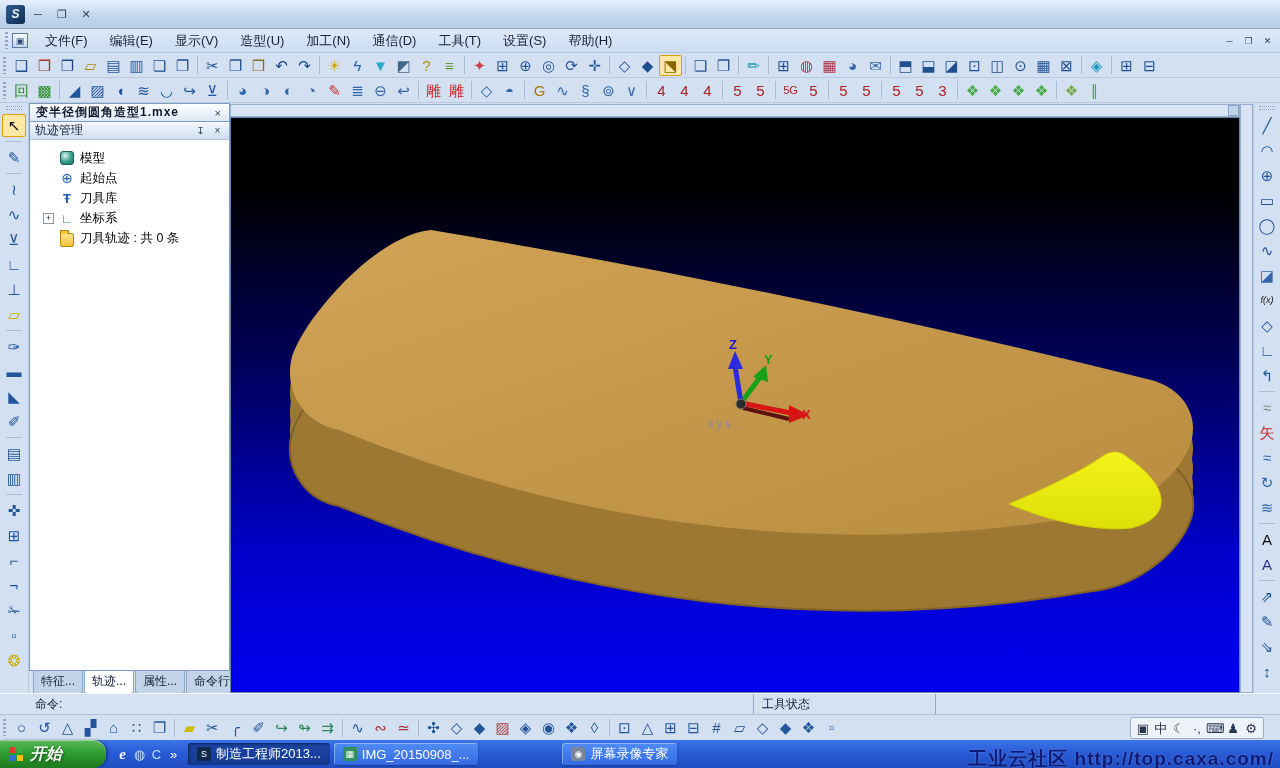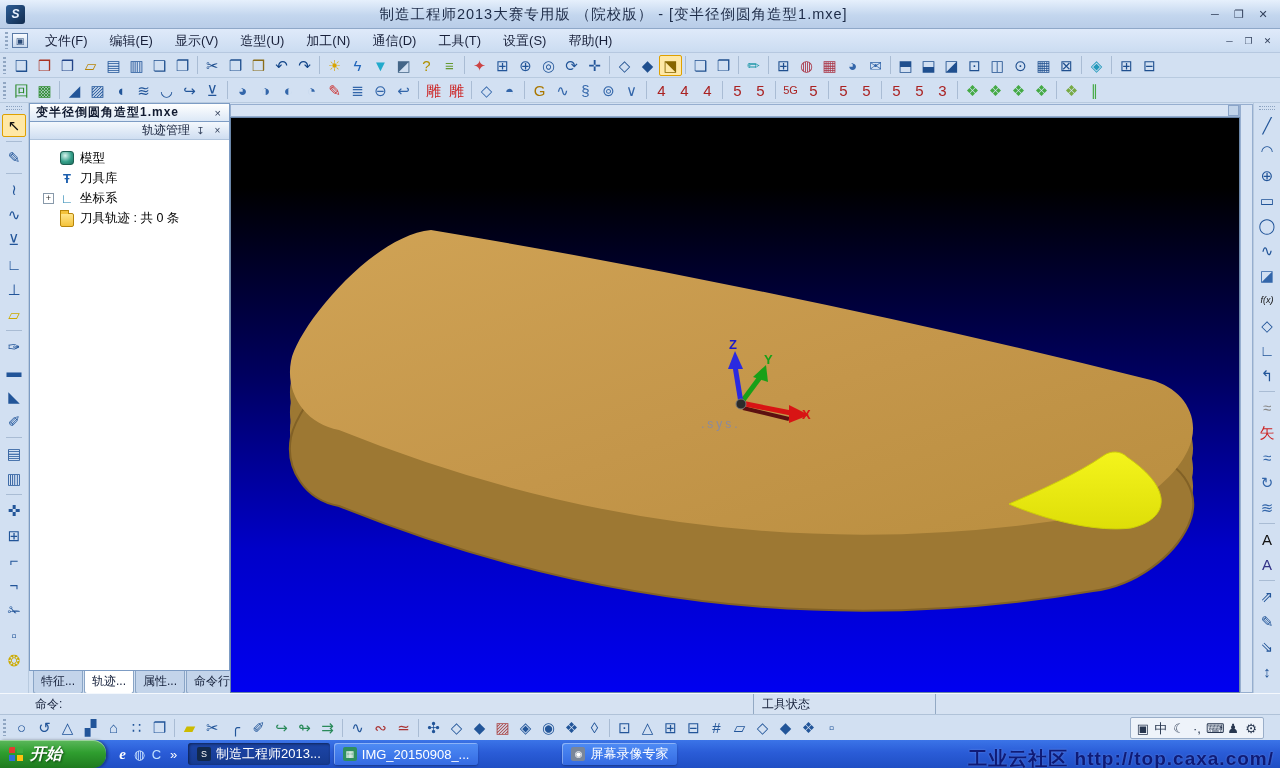--- a/index.html
+++ b/index.html
@@ -64,21 +64,21 @@
     background:#d8e4f4; border:1px solid #96aecf; }
   #scroll-corner { position:absolute; left:1228px; top:105px; width:11px; height:11px;
     background:#c2d4ea; border:1px solid #8aa4c8; }
 
   
   #track-panel { position:absolute; left:29px; top:121px; width:201px; height:550px;
     background:#ffffff; border:1px solid #7d9cc4; display:flex; flex-direction:column; }
   #panel-header { height:18px; flex:none; background:linear-gradient(#f4f8fd,#cfdef1);
     border-bottom:1px solid #b0c4dc; display:flex; align-items:center; padding:0 5px; font-size:12px; color:#15203a; }
   #panel-header .ph-btn { margin-left:4px; font-size:10px; color:#33415c; width:13px; text-align:center; }
-  #panel-title { flex:1;text-align:right; }
+  #panel-title { flex:1; }
   #panel-tree { flex:1; padding-top:8px; overflow:hidden; }
   .trow { height:20px; display:flex; align-items:center; font-size:12.5px; color:#000; }
   .lvl0 { padding-left:8px; } .lvl1 { padding-left:30px; } .lvl1.has-exp { padding-left:13px; }
   .expander { width:11px; height:11px; flex:none; border:1px solid #8899aa; background:#fff;
     font-size:9px; line-height:9px; text-align:center; color:#333; margin-right:6px; }
   .ti { width:14px; height:14px; margin-right:6px; flex:none; display:inline-flex;
     align-items:center; justify-content:center; font-size:12px; position:relative; }
   .ti-machining { background:linear-gradient(135deg,#bfe3f2,#4a7fb5 60%,#2c567f); border:1px solid #24486e; border-radius:2px; }
   .ti-model { background:radial-gradient(circle at 35% 30%,#d8f4ee,#35a08a 55%,#1e6e5e); border:1px solid #1c5f52; border-radius:3px; }
   .ti-blank { background:linear-gradient(135deg,#cfe0f4,#5b86c0 60%,#33598c); border:1px solid #2a4a77; }
@@ -143,21 +143,20 @@
     align-items:center; justify-content:center; font-size:9px; color:#fff; }
   .task-gap { width:80px; flex:none; }
   #watermark { position:absolute; right:6px; top:6px; font-size:19px; font-weight:bold;
     color:#0d1670; letter-spacing:1px; opacity:.92; text-shadow:0 0 2px rgba(255,255,255,.3); }
 </style>
 </head>
 <body>
 
 <div id="titlebar" data-name="title-bar">
   <span class="app-icon" data-name="app-logo-icon">S</span>
-  <span id="title-text" data-name="window-title">制造工程师2013大赛专用版 （院校版） - [变半径倒圆角造型1.mxe]</span>
   <span data-name="window-controls" style="display:flex">
       <span class="winbtn" data-name="minimize-button">─</span>
       <span class="winbtn" data-name="restore-button">❐</span>
       <span class="winbtn" data-name="close-button">✕</span>
     </span>
 </div>
 
 <div id="menubar" data-name="menu-bar">
   <span class="grip" data-name="toolbar-grip"></span>
   <span class="doc-icon" data-name="document-icon">▣</span>
@@ -376,20 +375,24 @@
 <div id="track-panel" data-name="track-manager-panel">
   <div id="panel-header" data-name="panel-header">
     <span id="panel-title" data-name="panel-title">轨迹管理</span>
     <span class="ph-btn" data-name="pin-icon">↧</span>
     <span class="ph-btn" data-name="close-icon">×</span>
   </div>
   <div id="panel-tree" data-name="machining-tree">
       <div class="trow lvl1" data-name="tree-item-model">
         <span class="ti ti-model" data-name="model-icon"></span>
         <span data-name="tree-item-label">模型</span>
+      </div>
+      <div class="trow lvl1" data-name="tree-item-start-point">
+        <span class="ti ti-start-point" data-name="start-point-icon"></span>
+        <span data-name="tree-item-label">起始点</span>
       </div>
       <div class="trow lvl1" data-name="tree-item-tool-library">
         <span class="ti ti-tool-library" data-name="tool-library-icon"></span>
         <span data-name="tree-item-label">刀具库</span>
       </div>
       <div class="trow lvl1 has-exp" data-name="tree-item-coordinate-system">
         <span class="expander" data-name="expander-icon">+</span>
         <span class="ti ti-coordinate-system" data-name="coordinate-system-icon"></span>
         <span data-name="tree-item-label">坐标系</span>
       </div>

